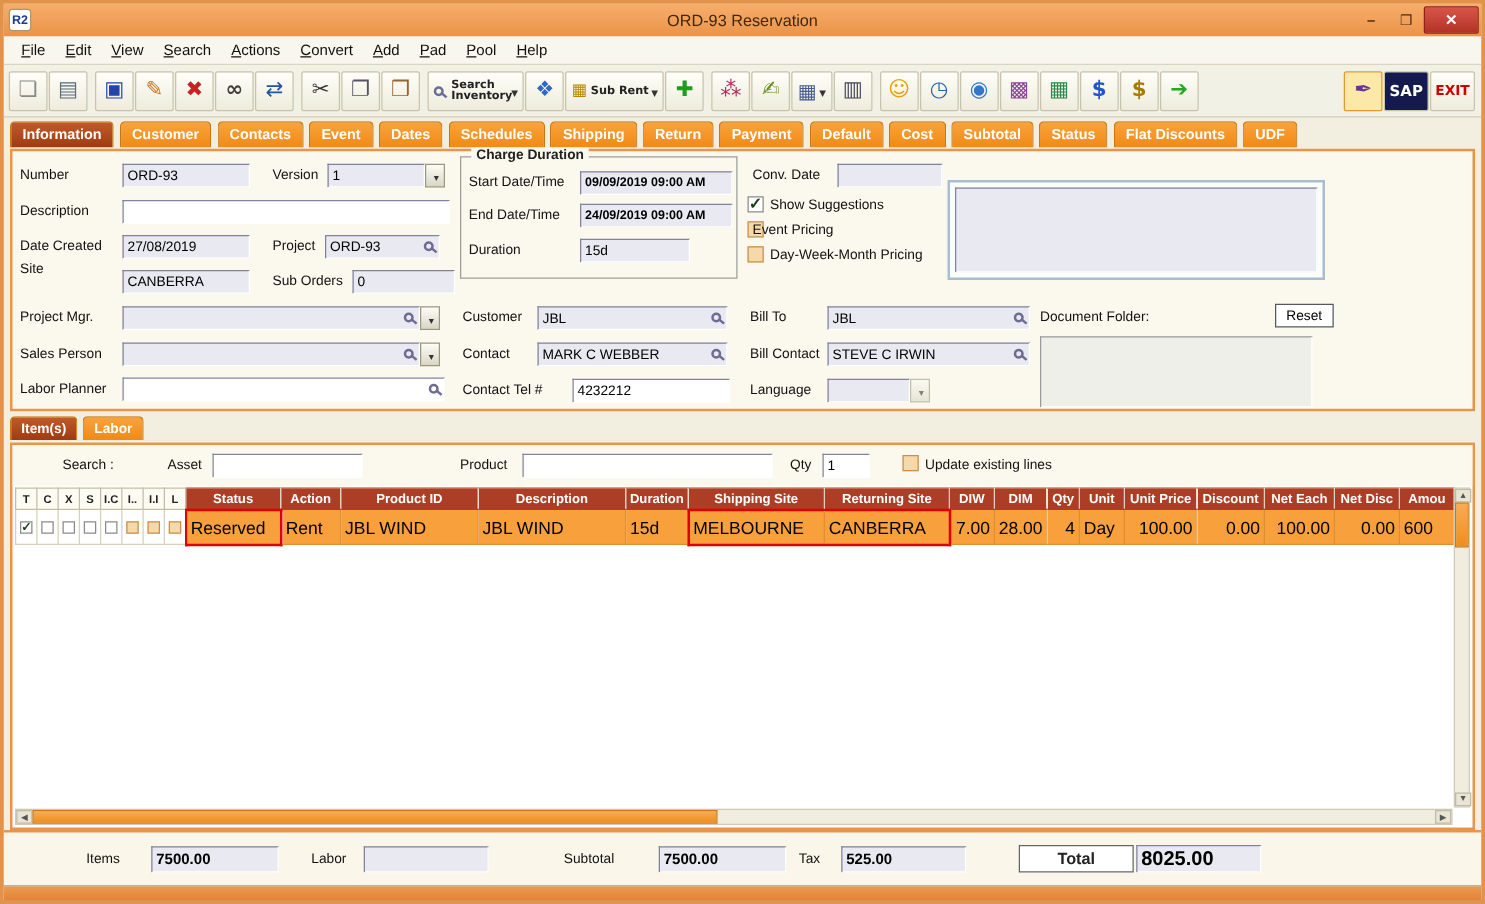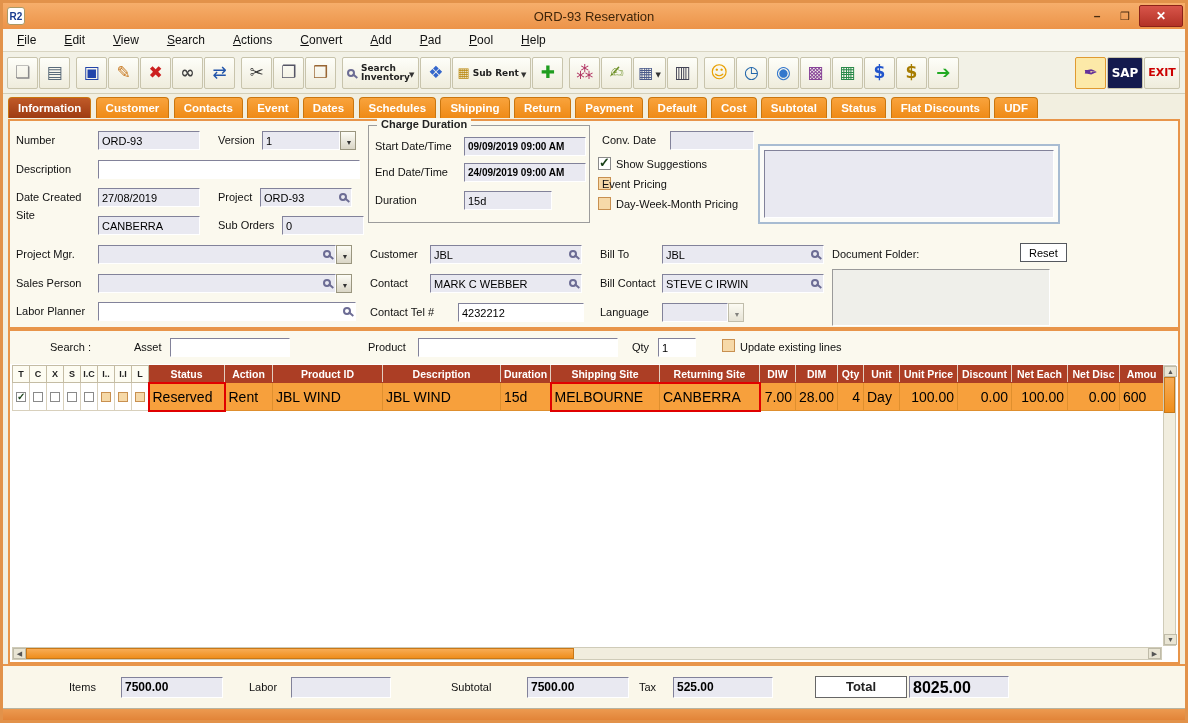--- a/index.html
+++ b/index.html
@@ -12,21 +12,21 @@
   .app-badge{ width:18px; height:18px; margin-left:4px; background:#fff; border:1px solid #a96; border-radius:3px;
               font-size:10px; font-weight:bold; color:#1a3c8f; display:flex; align-items:center; justify-content:center;}
   .title{ position:absolute; left:0; right:0; text-align:center; font-size:13px; color:#40260a;}
   .win-controls{ margin-left:auto; display:flex; align-items:center; height:100%; z-index:2;}
   .wc{ width:28px; height:20px; display:flex; align-items:center; justify-content:center; color:#4a2c10; font-size:12px;}
   .wc.min::before{ content:"–"; font-weight:bold;}
   .wc.max::before{ content:"❒"; font-size:11px;}
   .wc.close{ width:44px; height:22px; background:linear-gradient(#D8554A,#B33226); border:1px solid #8d2218; margin-right:2px; border-radius:2px;}
   .wc.close::before{ content:"✕"; color:#fff; font-weight:bold; font-size:12px;}
   
-  .menubar{ height:23px; background:#F8F7EF; border-bottom:1px solid #D9D5C2; display:flex; align-items:center; padding-left:6px; flex:0 0 auto;gap:12px;}
+  .menubar{ height:23px; background:#F8F7EF; border-bottom:1px solid #D9D5C2; display:flex; align-items:center; padding-left:6px; flex:0 0 auto;}
   .menu-item{ display:inline-block; padding:2px 8px 3px; font-size:12px; color:#111; cursor:default;}
   .menu-item::first-letter{ text-decoration:underline;}
   
   .toolbar{ height:42px; background:#F2F1E6; border-bottom:1px solid #D2CEB8; display:flex; align-items:center; padding:0 4px; flex:0 0 auto;}
   .tbtn{ min-width:31px; height:32px; background:linear-gradient(#FEFEF9,#EFECDC); border:1px solid #C8C4AC; border-radius:2px;
          display:flex; align-items:center; justify-content:center; margin-right:1px; font-family:"DejaVu Sans",sans-serif; font-size:17px; cursor:default;}
   .tbtn .tico{ line-height:1;}
   .tbtn.wide{ padding:0 4px; font-size:12px;}
   .tbtn.active{ background:#FCE9A8; border:1px solid #E09A30;}
   .tsep{ width:5px; flex:0 0 auto;}
@@ -318,20 +318,24 @@
     <div class="fld" style="left:652px;top:182px;width:66px"></div>
     <div class="combo-arrow" style="left:718px;top:182px;opacity:.6">
         <span class="darr"></span>
       </div>
 
     <span class="lbl" style="left:822px;top:127px">Document Folder:</span>
     <button class="resetbtn" style="left:1010px;top:122px">Reset</button>
     <div class="docbox" style="left:822px;top:148px;width:218px;height:57px"></div>
   </div>
 
+  <div class="items-tabs">
+    <span class="tab sel minitab">Item(s)</span>
+    <span class="tab minitab">Labor</span>
+  </div>
 
   <div class="items-panel">
     <div class="search-row">
       <span class="lbl" style="left:40px;top:10px">Search :</span>
       <span class="lbl" style="left:124px;top:10px">Asset</span>
       <div class="fld white" style="left:160px;top:7px;width:120px"></div>
       <span class="lbl" style="left:358px;top:10px">Product</span>
       <div class="fld white" style="left:408px;top:7px;width:200px"></div>
       <span class="lbl" style="left:622px;top:10px">Qty</span>
       <div class="fld white" style="left:648px;top:7px;width:38px">1</div>

